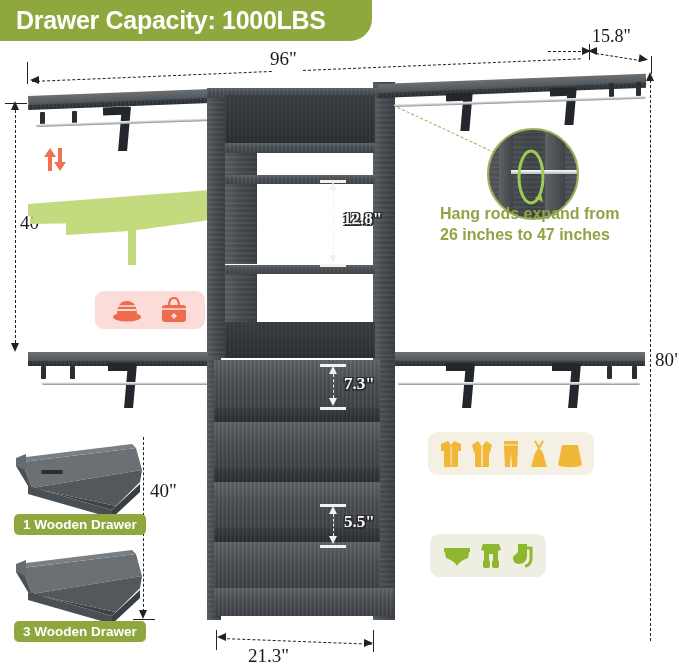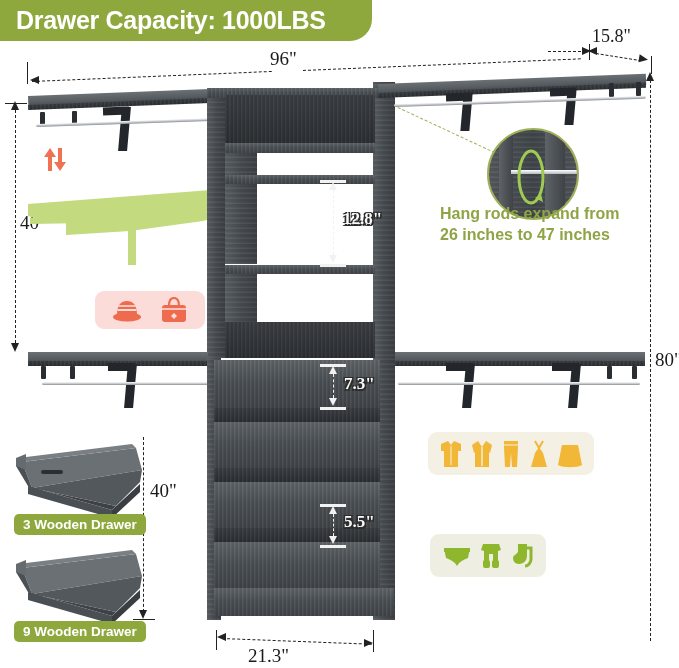--- a/index.html
+++ b/index.html
@@ -382,35 +382,35 @@
       <polygon points="10,18 14,22 24,48 20,46 8,26" fill="#4b5054"></polygon>
       <polygon points="14,22 128,8 124,4 10,18" fill="#7a7f84"></polygon>
       <polygon points="20,46 24,48 108,66 104,70" fill="#3e4246"></polygon>
       <polygon points="24,48 108,66 132,42 134,30" fill="#53585c"></polygon>
       <polygon points="20,46 104,70 104,78 20,54" fill="#4a4f53"></polygon>
       <polygon points="104,70 132,44 132,52 104,78" fill="#3a3e42"></polygon>
       <rect x="33" y="30" width="22" height="4" rx="2" fill="#2b2e32"></rect>
       <polygon points="8,18 18,14 18,30 8,26" fill="#666b6f"></polygon>
     </svg>
   </div>
-  <div class="chip" style="left:14px; top:514px;">3 Wooden Drawer</div>
+  <div class="chip" style="left:14px; top:514px;">1 Wooden Drawer</div>
 
   <div style="position:absolute; left:8px; top:546px;">
     <svg width="135" height="85" viewBox="0 0 135 85">
       <polygon points="14,22 128,8 134,30 24,48" fill="#6b7075"></polygon>
       <polygon points="10,18 14,22 24,48 20,46 8,26" fill="#4b5054"></polygon>
       <polygon points="14,22 128,8 124,4 10,18" fill="#7a7f84"></polygon>
       <polygon points="20,46 24,48 108,66 104,70" fill="#3e4246"></polygon>
       <polygon points="24,48 108,66 132,42 134,30" fill="#53585c"></polygon>
       <polygon points="20,46 104,70 104,78 20,54" fill="#4a4f53"></polygon>
       <polygon points="104,70 132,44 132,52 104,78" fill="#3a3e42"></polygon>
       <polygon points="8,18 18,14 18,30 8,26" fill="#666b6f"></polygon>
     </svg>
   </div>
-  <div class="chip" style="left:14px; top:621px;">9 Wooden Drawer</div>
+  <div class="chip" style="left:14px; top:621px;">3 Wooden Drawer</div>
 
   <div class="badge badge-cream" style="left:428px; top:432px; width:166px; height:43px;">
     <span>
       <svg width="24" height="30" viewBox="0 0 24 30">
         <path d="M9 2 L12 6 L15 2 L22 5 L22 12 L19 12 L19 28 L5 28 L5 12 L2 12 L2 5 Z" fill="#f2b736"></path>
         <path d="M12 7 L12 26" stroke="#f4f1e4" stroke-width="1"></path>
       </svg>
     </span>
     <span>
       <svg width="24" height="30" viewBox="0 0 24 30">

